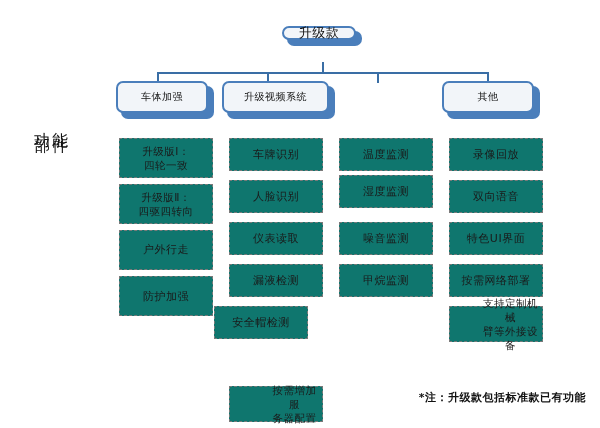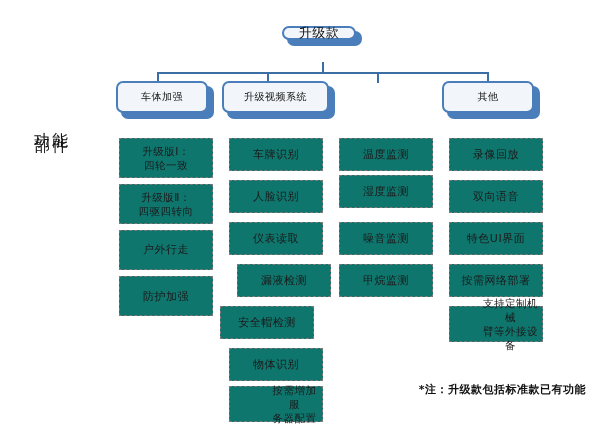--- a/index.html
+++ b/index.html
@@ -93,21 +93,21 @@
     line-height: 15px;
     color: #1a1a1a;
     letter-spacing: 0.5px;
   }
   .dash-box.two-line span { font-size: 10.5px; line-height: 14px; }
 
   
   #footnote {
     position: absolute;
     right: 14px;
-    top: 382px;
+    top: 390px;
     font-size: 11px;
     font-weight: bold;
     color: #111111;
     letter-spacing: 0.5px;
     white-space: nowrap;
   }
 </style>
 </head>
 <body>
 
@@ -169,28 +169,25 @@
 
   <div class="dash-box" style="left:119px; top:276px; width:94px; height:40px;">
     <span>防护加强</span>
     </div>
   <div class="dash-box" style="left:229px; top:180px; width:94px; height:33px;">
     <span>人脸识别</span>
     </div>
   <div class="dash-box" style="left:229px; top:222px; width:94px; height:33px;">
     <span>仪表读取</span>
     </div>
-  <div class="dash-box" style="left:237px; top:264px; width:94px; height:33px;">
+  <div class="dash-box" style="left:229px; top:264px; width:94px; height:33px;">
     <span>漏液检测</span>
     </div>
-  <div class="dash-box" style="left:220px; top:306px; width:94px; height:33px;align-items:center;">
+  <div class="dash-box" style="left:214px; top:306px; width:94px; height:33px;align-items:center;">
     <span>安全帽检测</span>
-    </div>
-  <div class="dash-box" style="left:229px; top:348px; width:94px; height:33px;">
-    <span>物体识别</span>
     </div>
   <div class="dash-box two-line" style="left:229px; top:386px; width:94px; height:36px;padding-left:40px;">
     <span>按需增加服<br>务器配置</span>
     </div>
 
   <div class="dash-box" style="left:339px; top:138px; width:94px; height:33px;">
     <span>温度监测</span>
     </div>
   <div class="dash-box" style="left:339px; top:175px; width:94px; height:33px;">
     <span>湿度监测</span>

